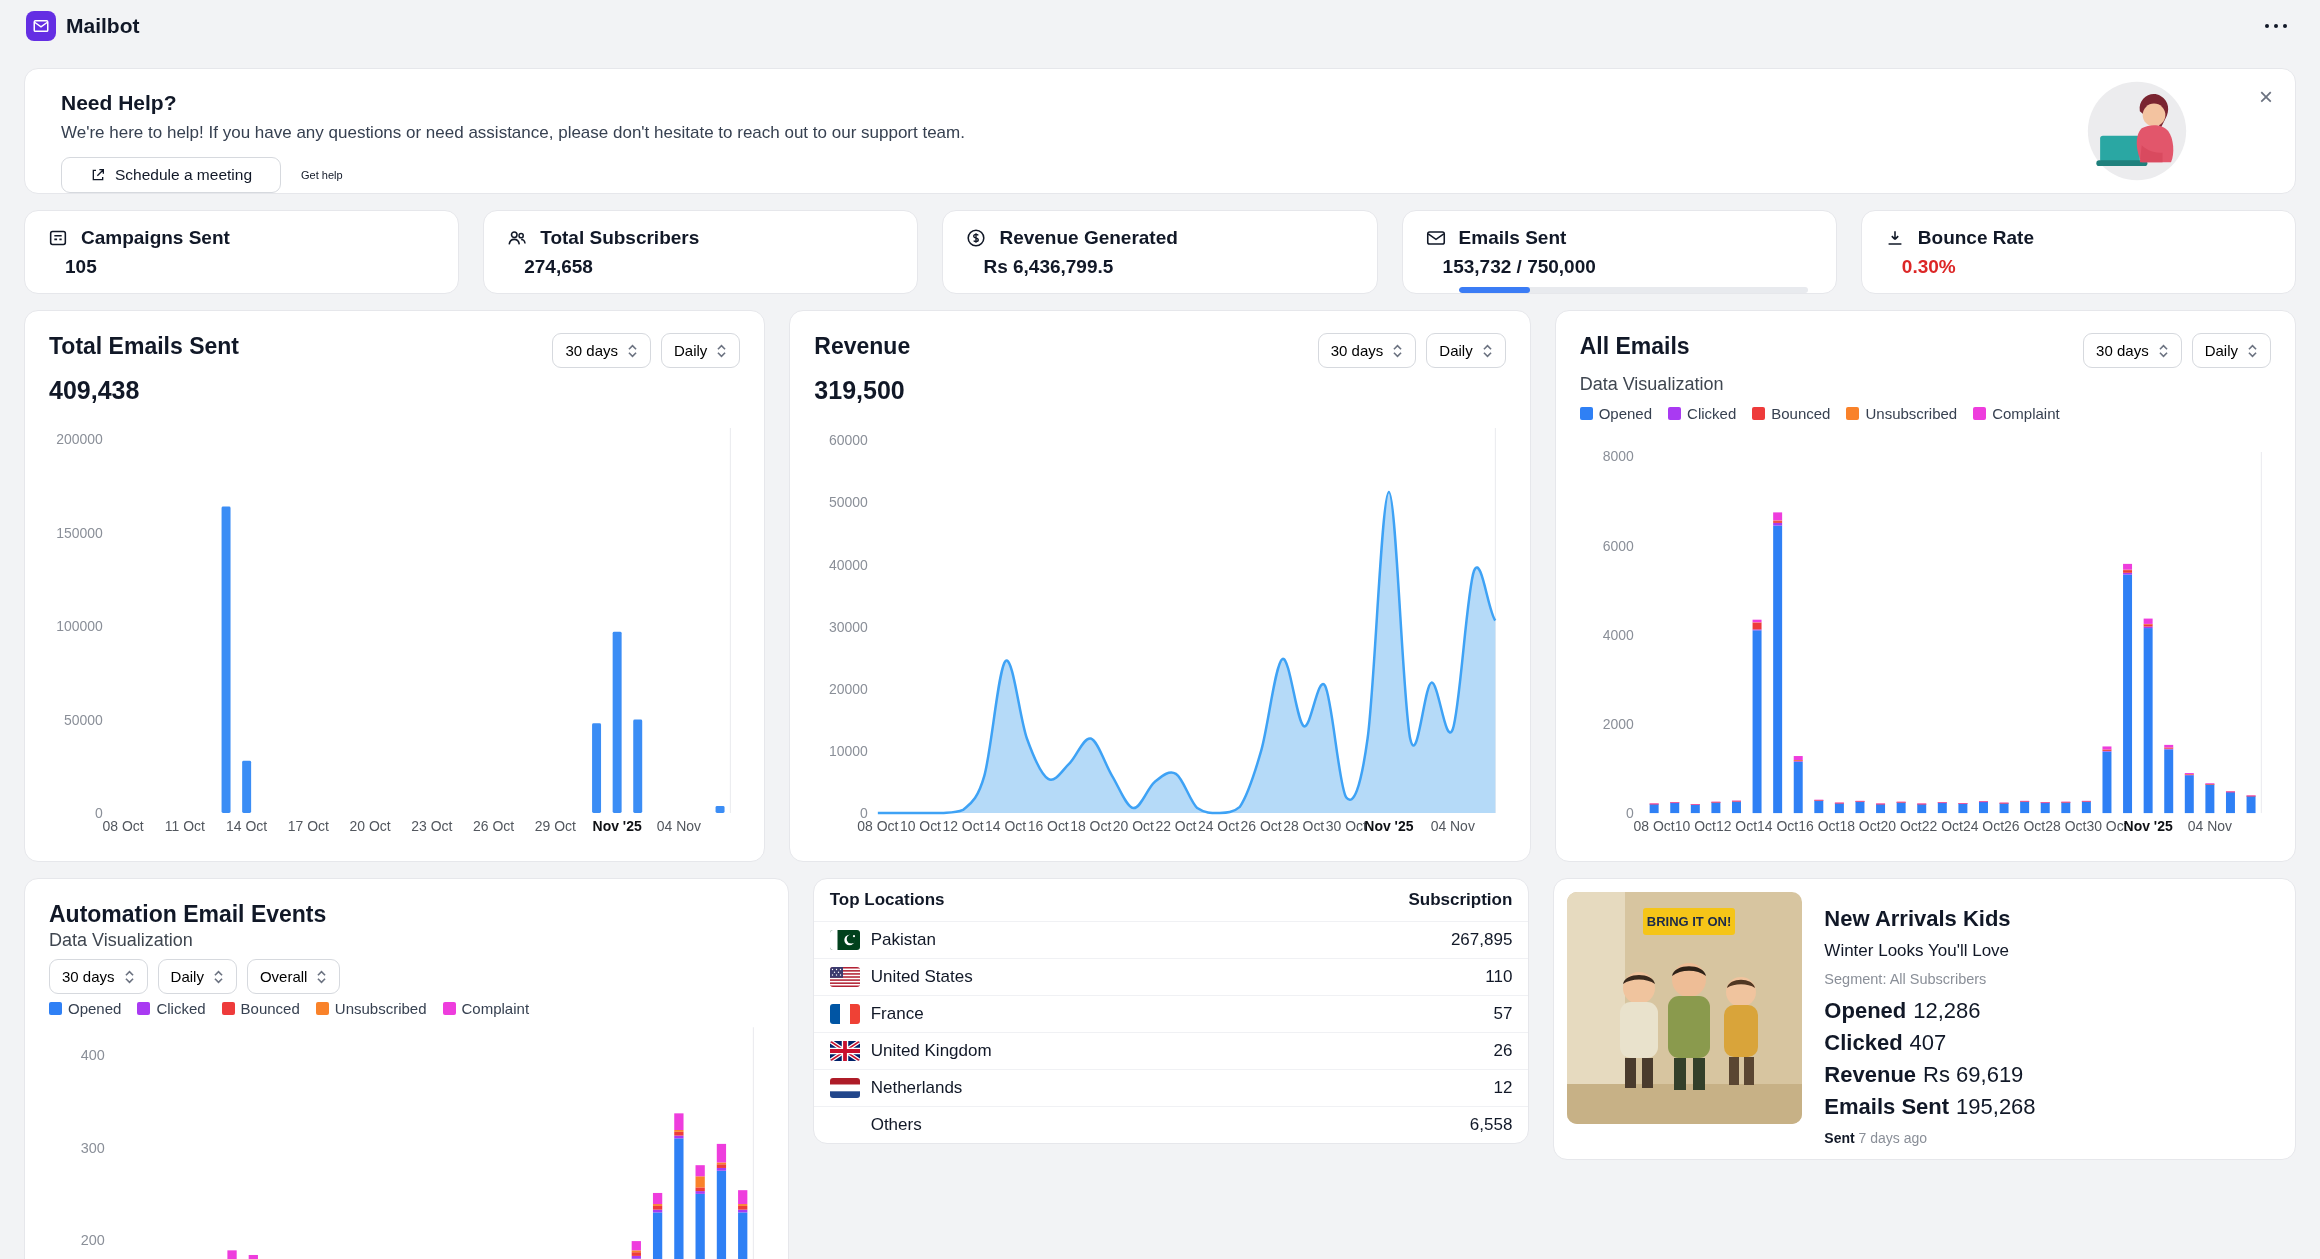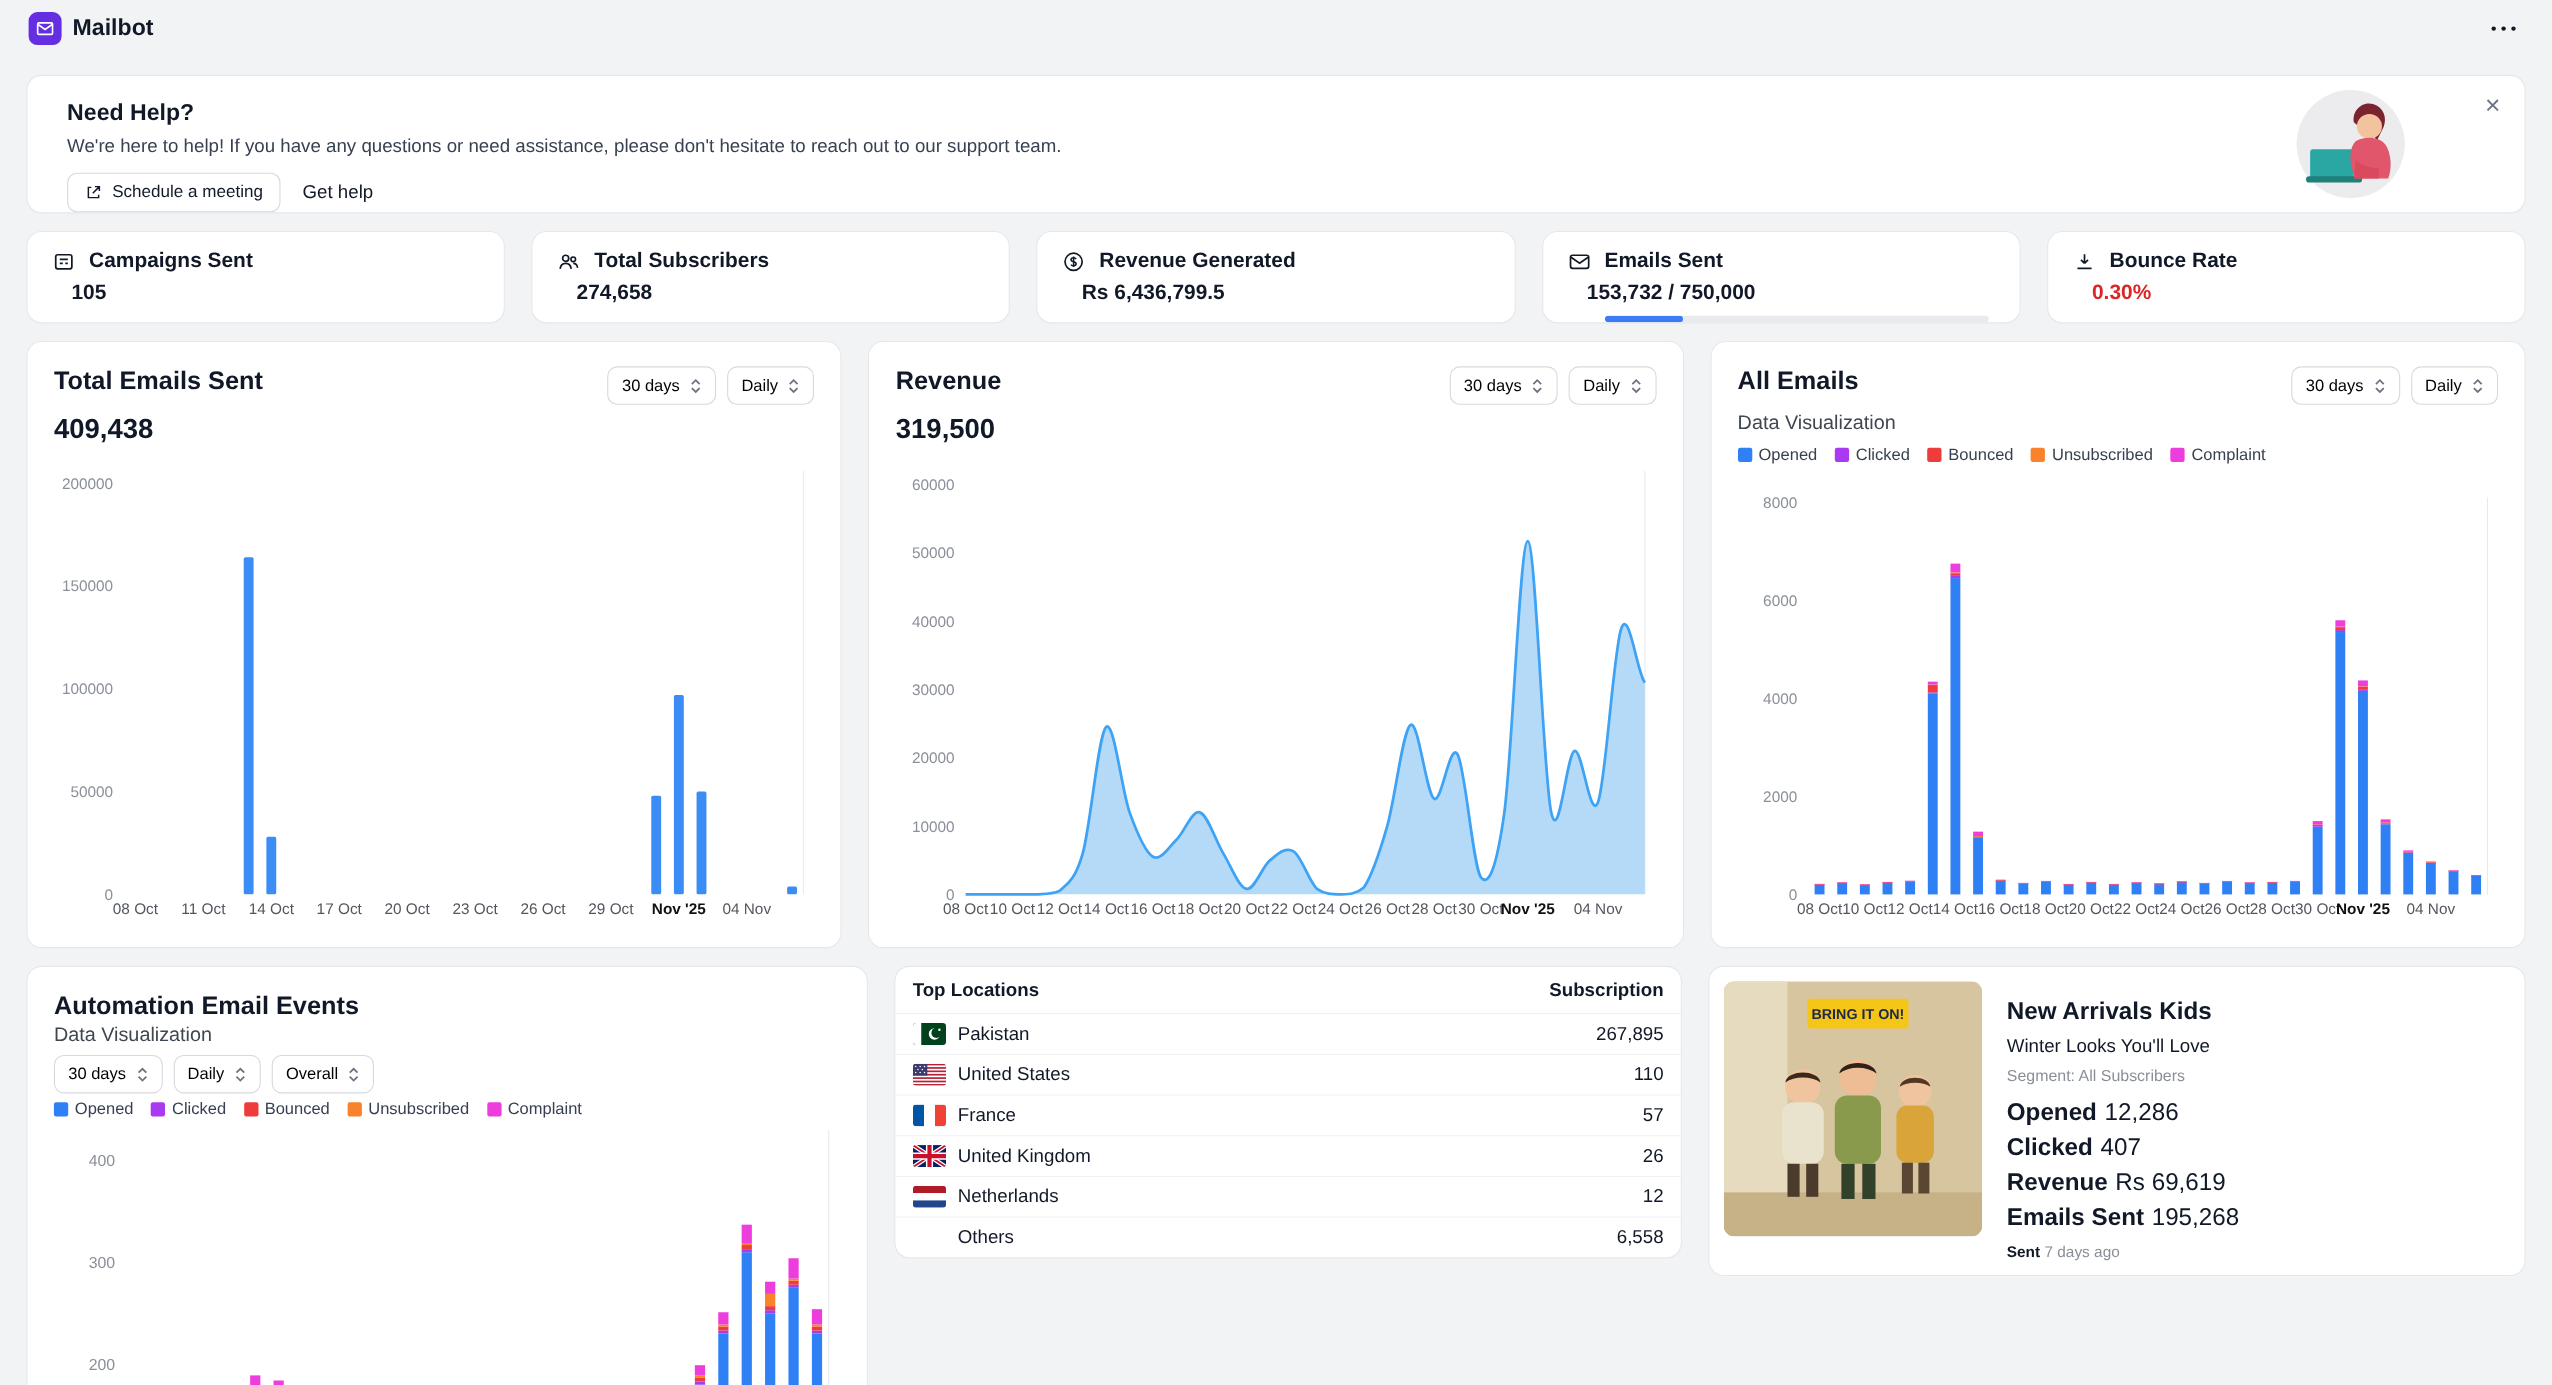--- a/index.html
+++ b/index.html
@@ -16,22 +16,22 @@
   .menu-dots{background:none;border:none;padding:6px}
 
   main{padding:16px 24px 0;display:flex;flex-direction:column;gap:16px}
   .card{background:#fff;border:1px solid #e6e7eb;border-radius:14px}
 
   
   .help-card{position:relative;display:flex;justify-content:space-between;align-items:flex-start;padding:22px 36px;height:126px}
   .help-title{font-size:21px;font-weight:700}
   .help-desc{font-size:17px;color:#374151;margin-top:8px}
   .help-actions{display:flex;align-items:center;gap:14px;margin-top:14px}
-  .btn-outline{display:inline-flex;align-items:center;gap:9px;border:1px solid #d6d9de;background:#fff;border-radius:9px;padding:8px 15px;font-size:15.5px;color:#111827}
-  .btn-ghost{border:none;background:none;font-size:17px;color:#111827;padding:8px 6px}
+  .btn-outline{display:inline-flex;align-items:center;gap:9px;border:1px solid #d6d9de;background:#fff;border-radius:9px;padding:8px 28px;font-size:15.5px;color:#111827}
+  .btn-ghost{border:none;background:none;font-size:11px;color:#111827;padding:8px 6px}
   .help-illustration{margin-right:70px;align-self:center}
   .close-btn{position:absolute;top:16px;right:22px;background:none;border:none;font-size:24px;color:#6b7280;line-height:1}
 
   
   .stats-row{display:flex;gap:24px}
   .stat-card{flex:1;padding:16px 22px;height:84px}
   .stat-top{display:flex;align-items:center;gap:12px;font-size:19px;font-weight:700}
   .stat-value{margin-left:18px;margin-top:7px;font-size:19px;font-weight:700}
   .progress{margin-left:34px;margin-top:9px;height:6px;border-radius:3px;background:#e8eaee;overflow:hidden;width:calc(100% - 40px)}
   .progress > i{display:block;height:100%;border-radius:3px;background:#3b7cf5}

